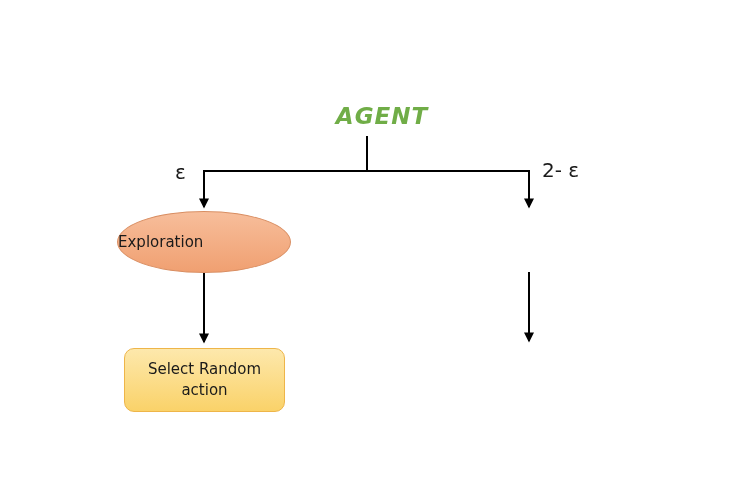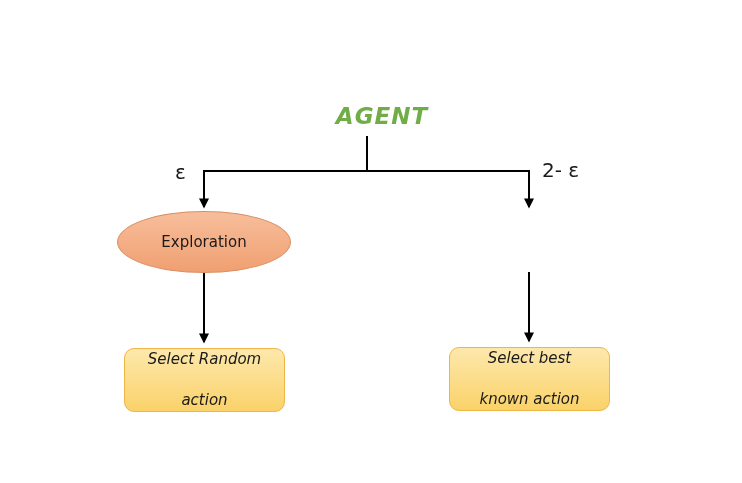--- a/index.html
+++ b/index.html
@@ -65,41 +65,40 @@
   .ellipse {
     position: absolute;
     width: 174px;
     height: 62px;
     box-sizing: border-box;
     border-radius: 50%;
     border: 1.5px solid var(--ellipse_border, #D98E62);
     background: linear-gradient(180deg, var(--ellipse_fill_top, #F7BE9B), var(--ellipse_fill_bottom, #F0A071));
     display: flex;
     align-items: center;
-    justify-content: center;
+    justify-content: flex-start;
     font-size: 15px;
   }
   .ellipse-left  { left: 117px; top: 211px; }
   .ellipse-right { left: 442px; top: 211px; }
   .action-box {
     position: absolute;
     width: 161px;
     height: 64px;
     box-sizing: border-box;
     border-radius: 10px;
     border: 1.5px solid var(--box_border, #EEB549);
     background: linear-gradient(180deg, var(--box_fill_top, #FDE8AC), var(--box_fill_bottom, #FAD269));
     display: flex;
     flex-direction: column;
     align-items: center;
-    justify-content: space-between;
+    justify-content: center;
     font-size: 15px;
     line-height: 21px;
     text-align: center;
-    font-style: italic;
   }
   .box-left  { left: 124px; top: 348px; }
   .box-right { left: 449px; top: 347px; }
 </style>
 </head>
 <body>
 
 <div class="canvas">
 
 
@@ -126,18 +125,14 @@
   <div class="ellipse ellipse-left">
     <span>Exploration</span>
   </div>
 
 
   <div class="action-box box-left">
     <div>Select Random</div>
     <div>action</div>
   </div>
 
-  <div class="action-box box-right">
-    <div>Select best</div>
-    <div>known action</div>
-  </div>
 
 </div>
 
 </body></html>

